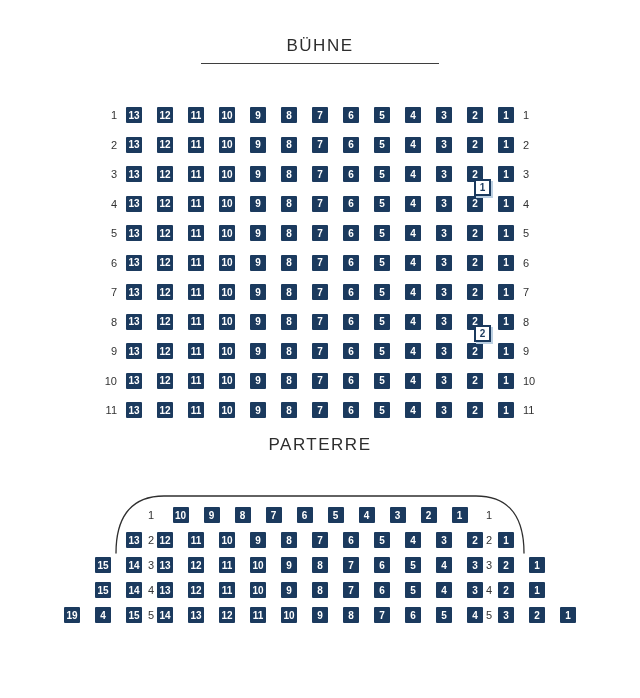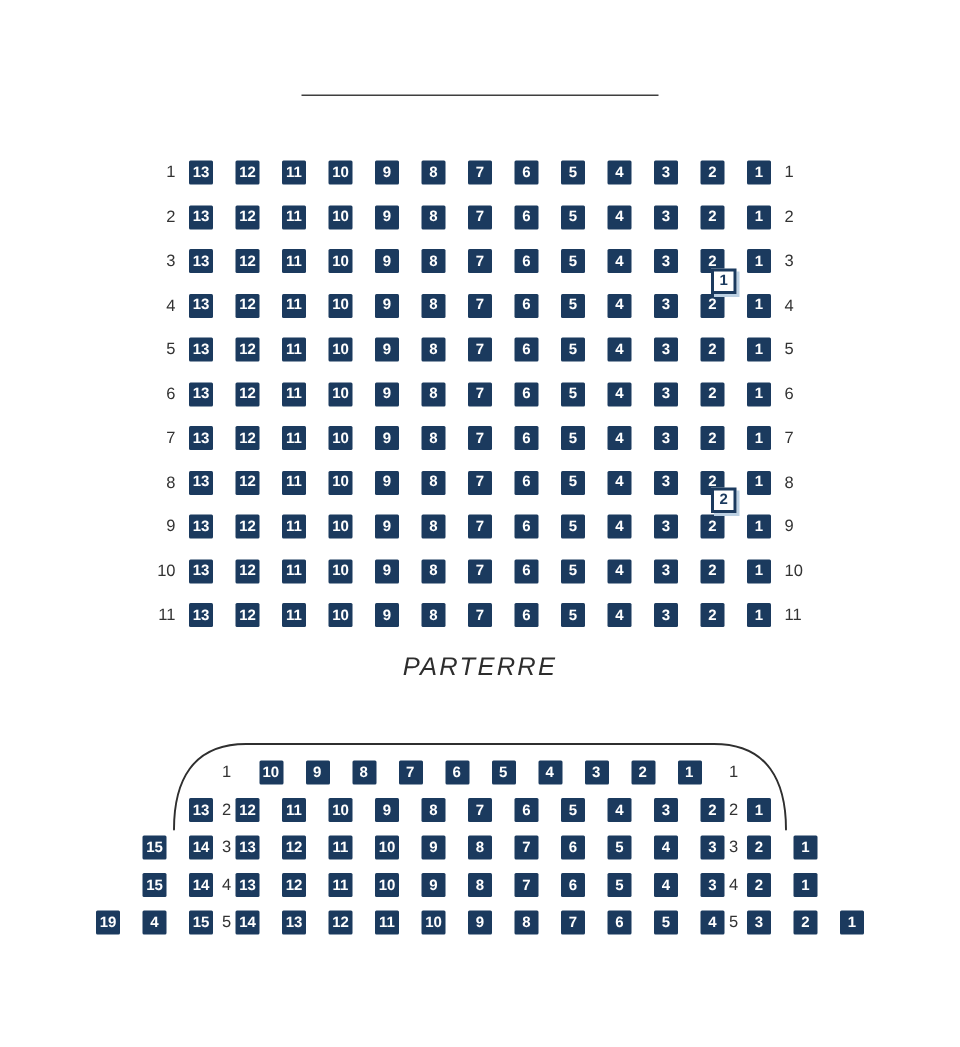--- a/index.html
+++ b/index.html
@@ -17,21 +17,21 @@
   }
   .page { position: relative; width: 640px; height: 698px; overflow: hidden; background: #fff; }
 
   
   .section-title {
     position: absolute; left: 0; width: 640px; text-align: center;
     font-size: 17px; letter-spacing: 1.5px; color: var(--title-text);
     font-weight: 400;
   }
   .stage-title  { top: 36px; }
-  .parterre-title { top: 435px; font-style: italic; }
+  .parterre-title { top: 435px; }
   .balkon-title { top: 641px; }
 
   .stage-line {
     position: absolute; top: 63px; left: 201px; width: 238px; height: 0;
     border-top: 1.5px solid #3f3f3f;
   }
 
   
   .rows-block { position: absolute; left: 0; width: 640px; }
   .parterre-rows { top: 107px; }
@@ -68,20 +68,21 @@
   .annotation-2 { top: 325px; }
 
   
   .balkon-arc { position: absolute; left: 112px; top: 493px; }
 </style>
 </head>
 <body>
 
 <div class="page">
 
+  <div class="section-title stage-title">BÜHNE</div>
 
   <div class="stage-line"></div>
 
   <div class="rows-block parterre-rows" id="parterre-rows">
       <div class="seat-row">
         <span class="row-label left">1</span>
         <div class="seats">
           <div class="seat">13</div>
           <div class="seat">12</div>
           <div class="seat">11</div>

